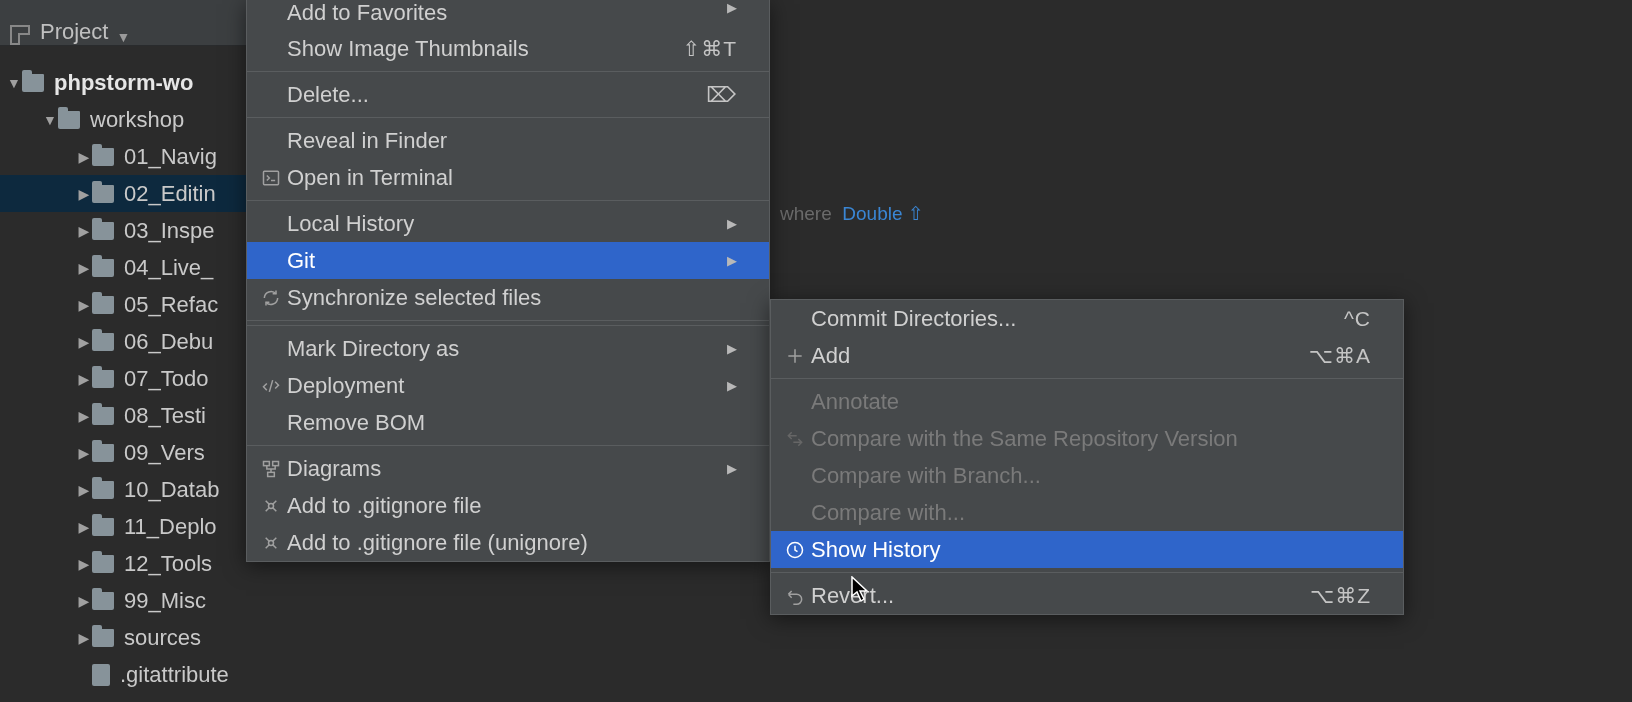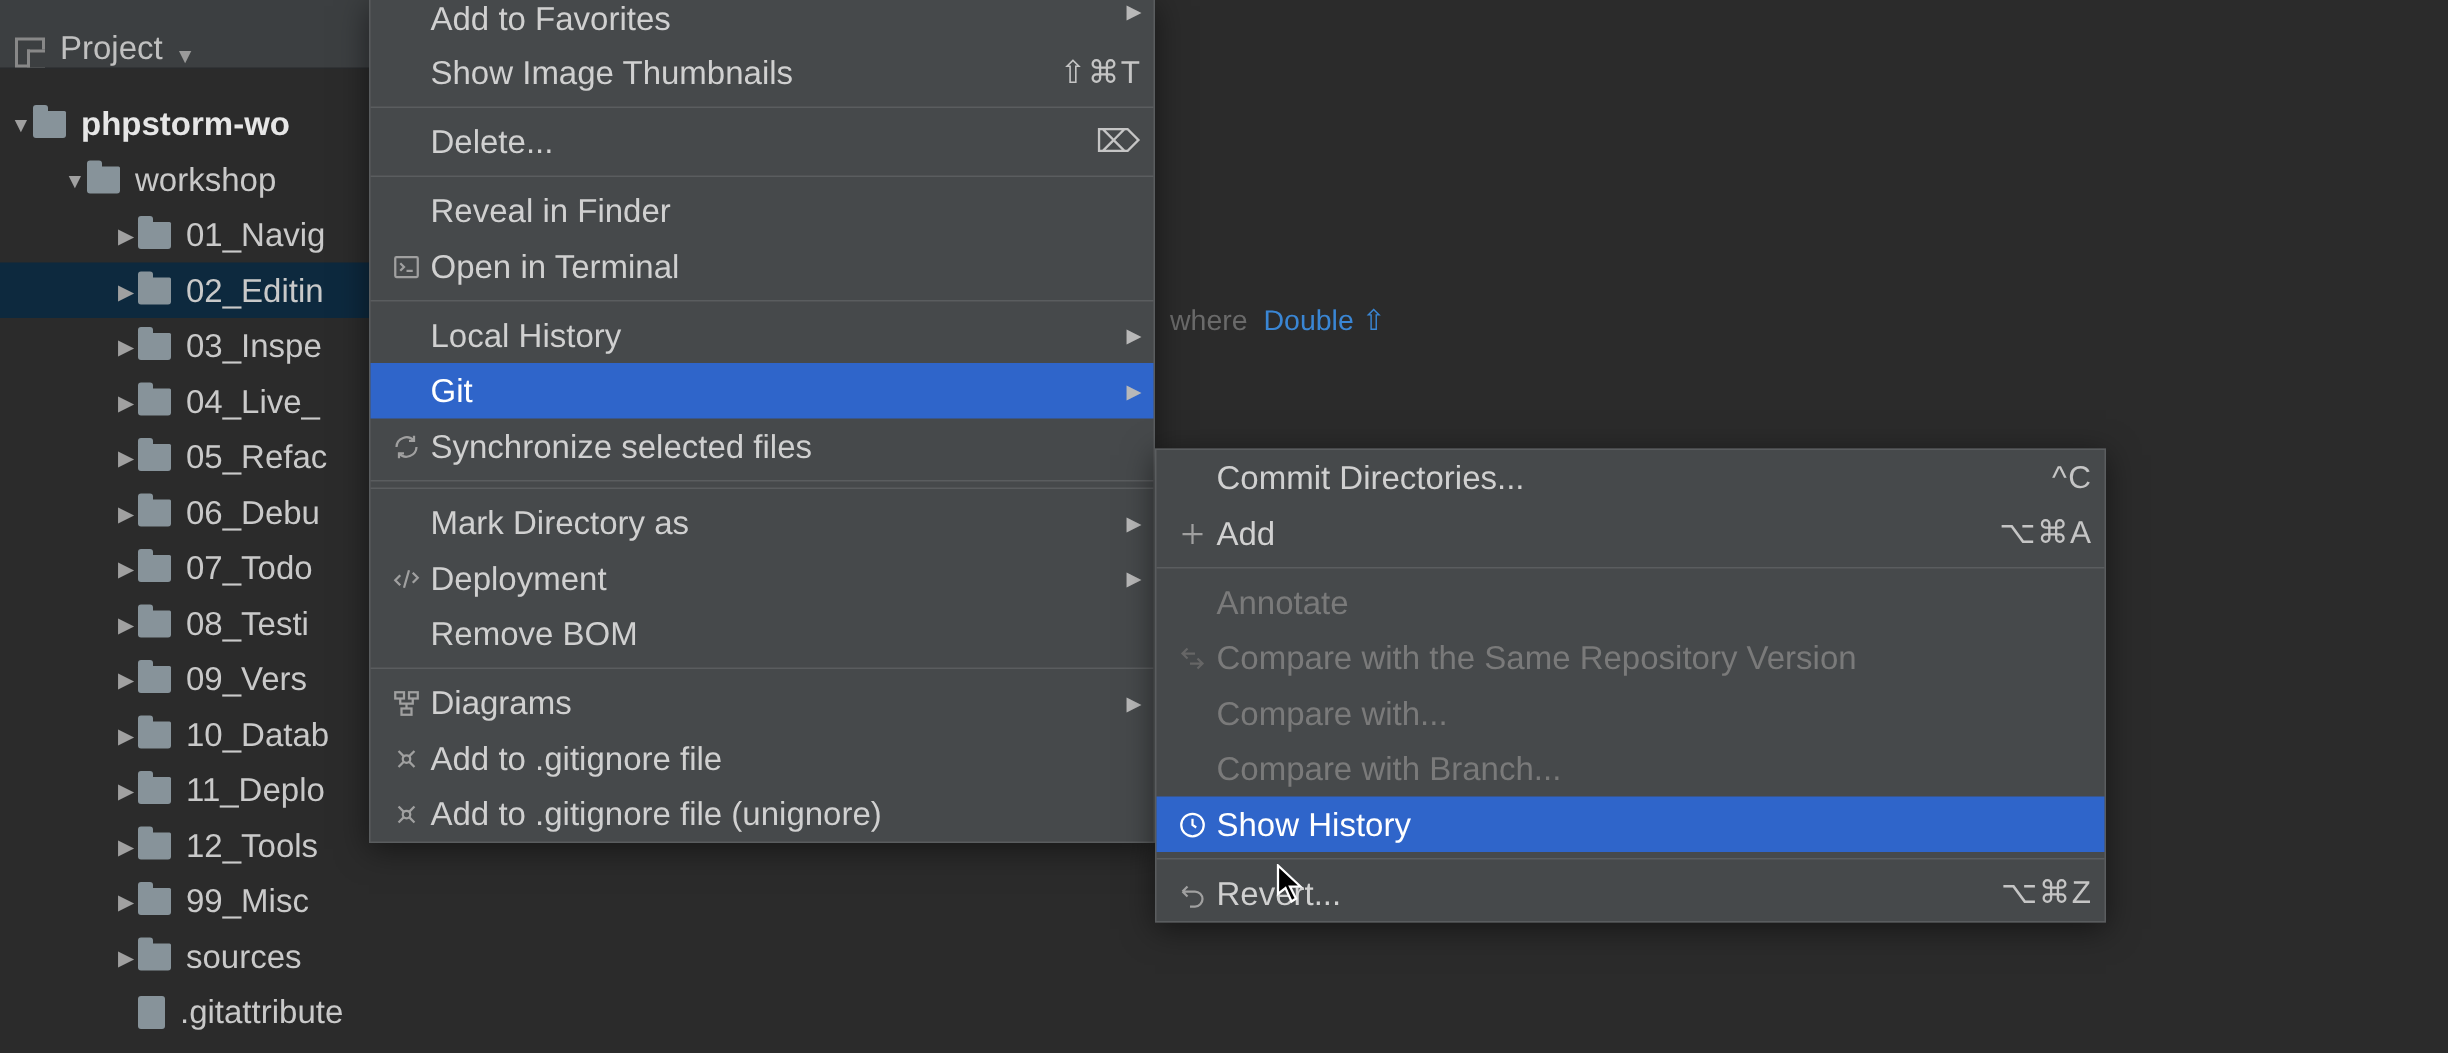--- a/index.html
+++ b/index.html
@@ -131,21 +131,21 @@
   .context-menu {
     position: absolute;
     background: #46494b;
     border: 1px solid #5a5d5f;
     box-shadow: 0 4px 20px rgba(0,0,0,0.5);
   }
   .context-menu .item {
     display: flex;
     align-items: center;
     height: 37px;
-    padding: 0 8px 0 8px;
+    padding: 0 32px 0 8px;
     color: #d0d0d0;
   }
   .context-menu .item.top-cut {
     height: 30px;
     align-items: flex-start;
     padding-top: 0;
   }
   .context-menu .item.highlighted {
     background: #2f65ca;
     color: #ffffff;
@@ -463,25 +463,25 @@
   <div class="item disabled">
     <span class="icon-slot">
       <svg class="svg-icon" viewBox="0 0 24 24" style="stroke:#666">
           <path d="M8 4l-4 4 4 4M16 12l4 4-4 4M4 8h10M20 16H10"></path>
         </svg>
     </span>
     <span class="label">Compare with the Same Repository Version</span>
   </div>
   <div class="item disabled">
     <span class="icon-slot"></span>
+    <span class="label">Compare with Branch...</span>
+  </div>
+  <div class="item disabled">
+    <span class="icon-slot"></span>
     <span class="label">Compare with...</span>
-  </div>
-  <div class="item disabled">
-    <span class="icon-slot"></span>
-    <span class="label">Compare with Branch...</span>
   </div>
   <div class="item highlighted">
     <span class="icon-slot">
       <svg class="svg-icon" viewBox="0 0 24 24" style="stroke:#fff">
           <circle cx="12" cy="12" r="9"></circle>
           <path d="M12 7v5l3 2"></path>
         </svg>
     </span>
     <span class="label">Show History</span>
   </div>

